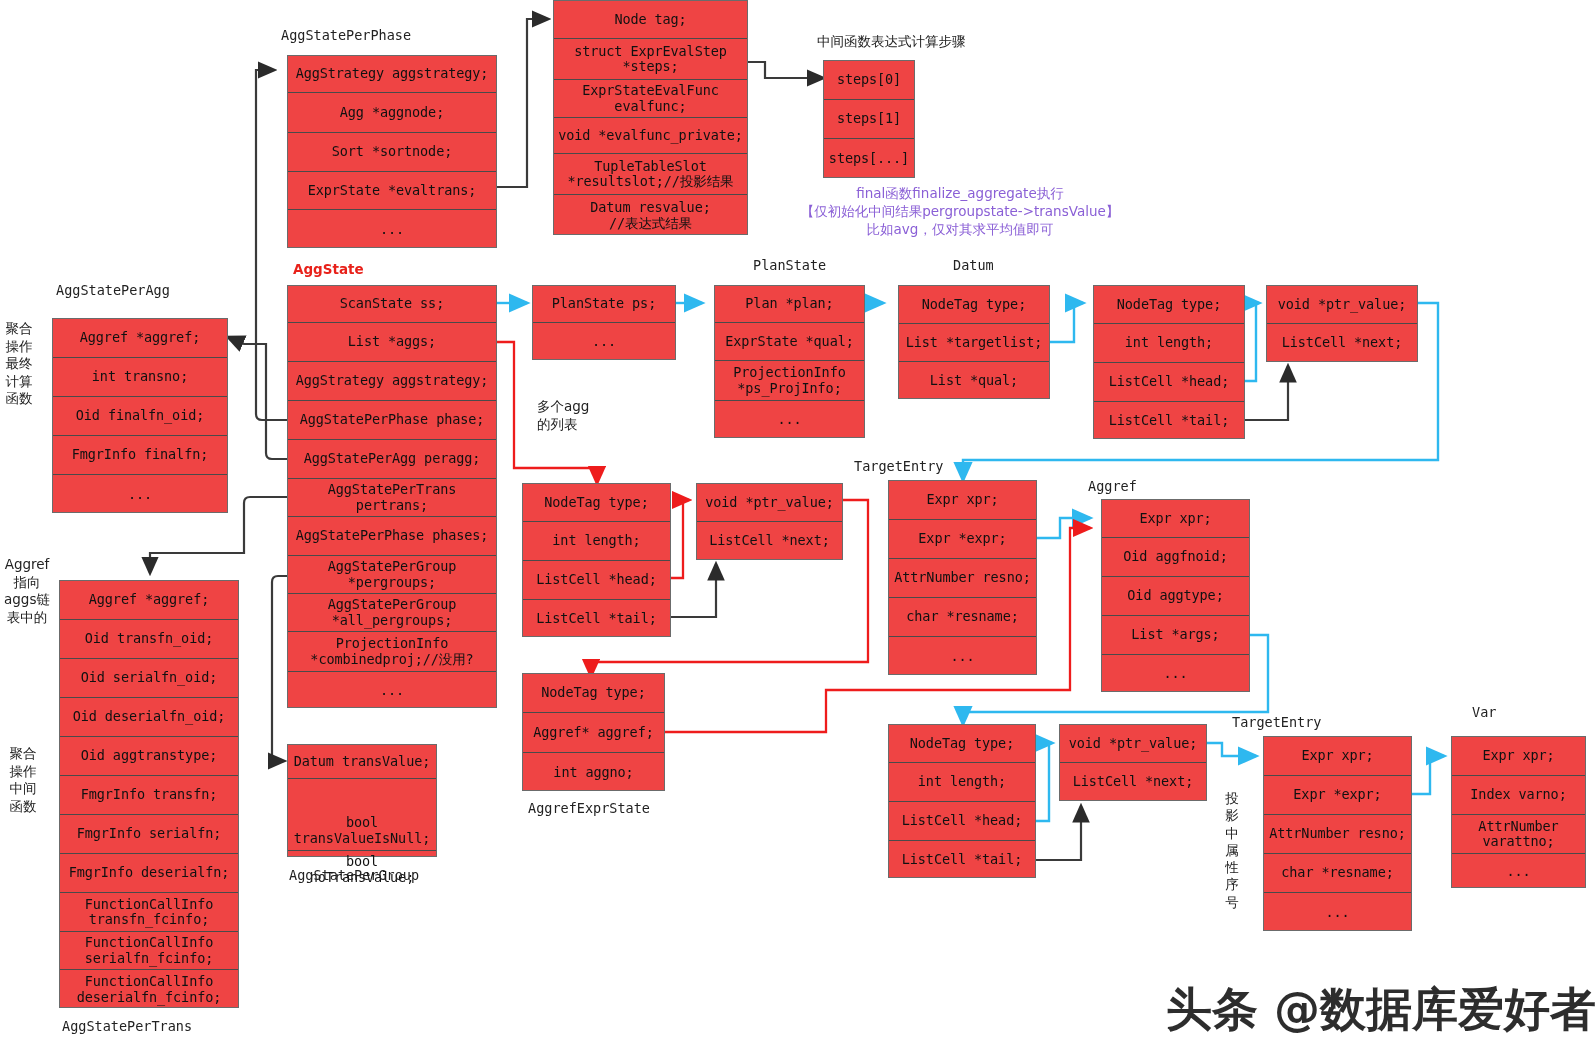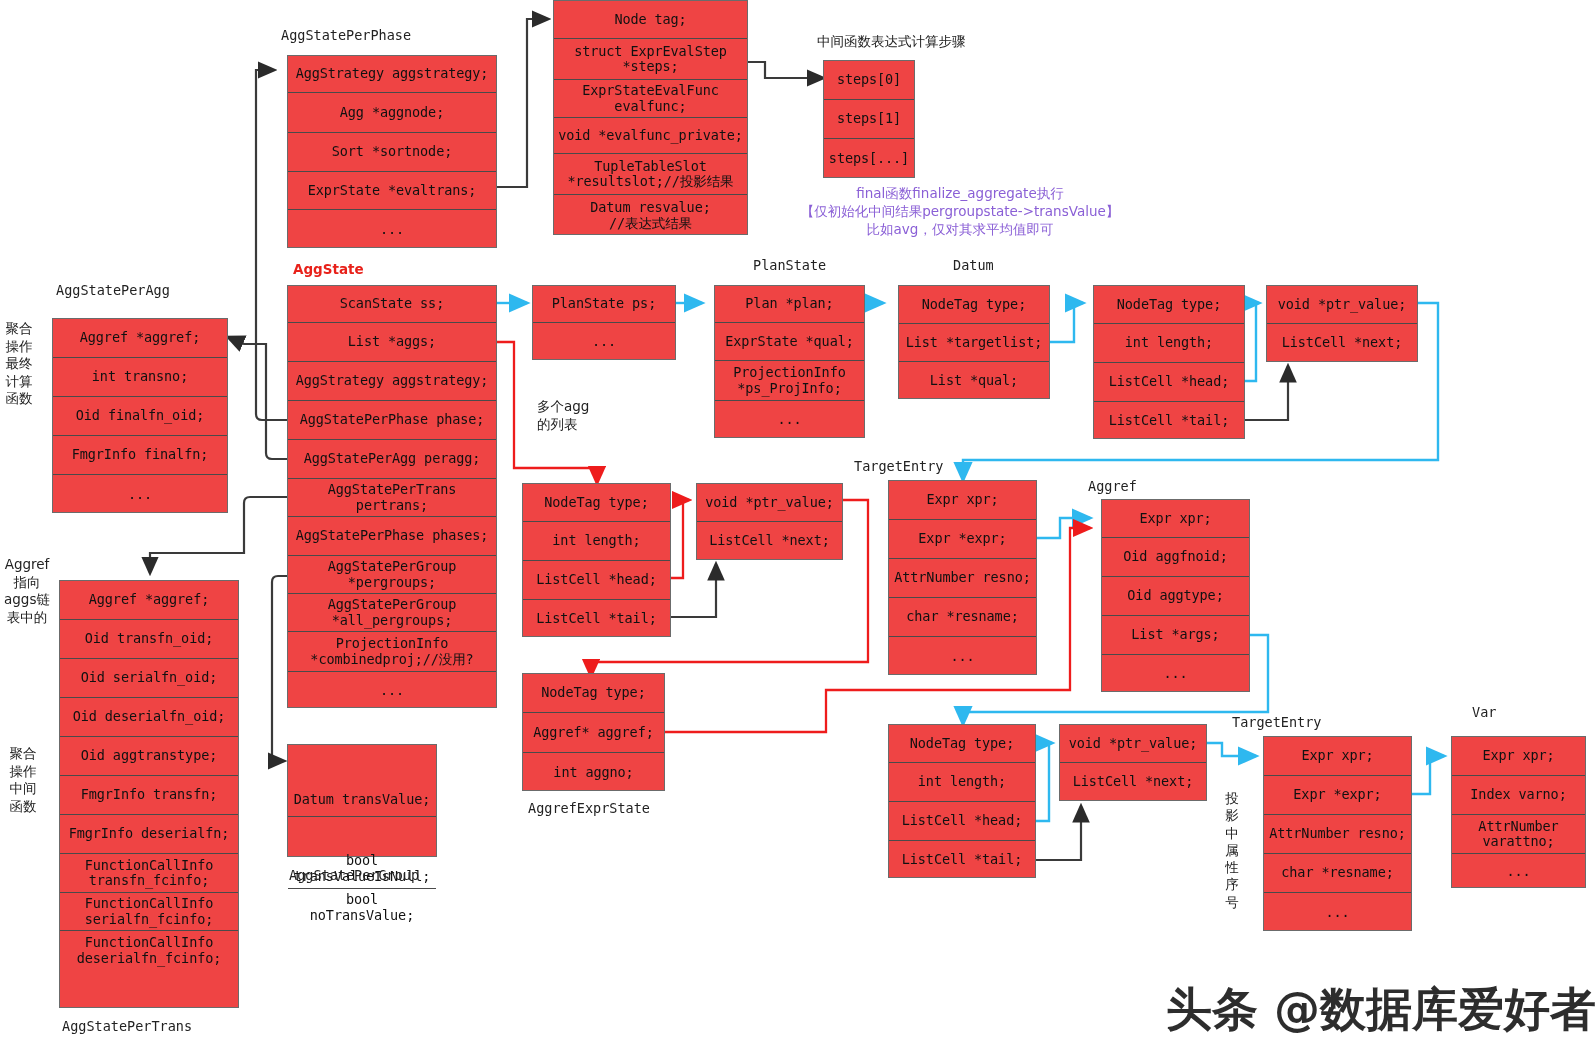--- a/index.html
+++ b/index.html
@@ -181,32 +181,33 @@
 操作
 中间
 函数</div>
   <div class="struct" style="left:59px;top:580px;width:180px;height:428px;">
     <div class="row" style="height:39px;">Aggref *aggref;</div>
     <div class="row" style="height:39px;">Oid transfn_oid;</div>
     <div class="row" style="height:39px;text-align:right;">Oid serialfn_oid;</div>
     <div class="row" style="height:39px;">Oid deserialfn_oid;</div>
     <div class="row" style="height:39px;">Oid aggtranstype;</div>
     <div class="row" style="height:39px;">FmgrInfo   transfn;</div>
+    <div class="row" style="height:39px;">FmgrInfo   serialfn;</div>
     <div class="row" style="height:39px;">FmgrInfo   deserialfn;</div>
     <div class="row two" style="height:39px;white-space:pre-line;">FunctionCallInfo
 transfn_fcinfo;</div>
     <div class="row two" style="height:38px;white-space:pre-line;">FunctionCallInfo
 serialfn_fcinfo;</div>
     <div class="row two" style="height:39px;white-space:pre-line;">FunctionCallInfo
 deserialfn_fcinfo;</div>
   </div>
   <div class="caption" style="left:62px;top:1018px;">AggStatePerTrans</div>
 
   <div class="struct" style="left:287px;top:744px;width:150px;height:113px;">
-    <div class="row" style="height:34px;margin-top:38px;">Datum transValue;</div>
+    <div class="row" style="height:34px;">Datum transValue;</div>
     <div class="row two" style="height:40px;white-space:pre-line;margin-top:32px;">bool
 transValueIsNull;</div>
     <div class="row" style="height:37px;">bool noTransValue;</div>
   </div>
   <div class="caption" style="left:289px;top:867px;">AggStatePerGroup</div>
 
   <div class="struct" style="left:532px;top:285px;width:144px;height:75px;">
     <div class="row" style="height:37px;">PlanState  ps;</div>
     <div class="row" style="height:37px;">...</div>
   </div>

